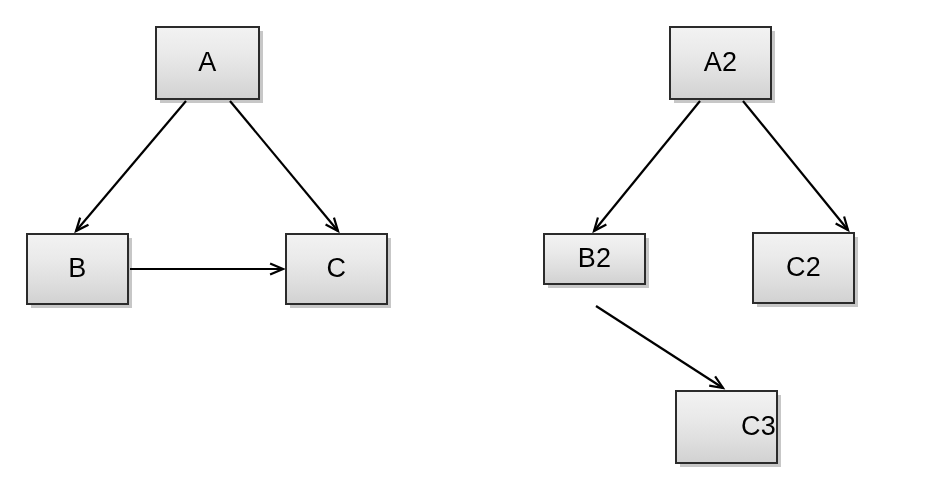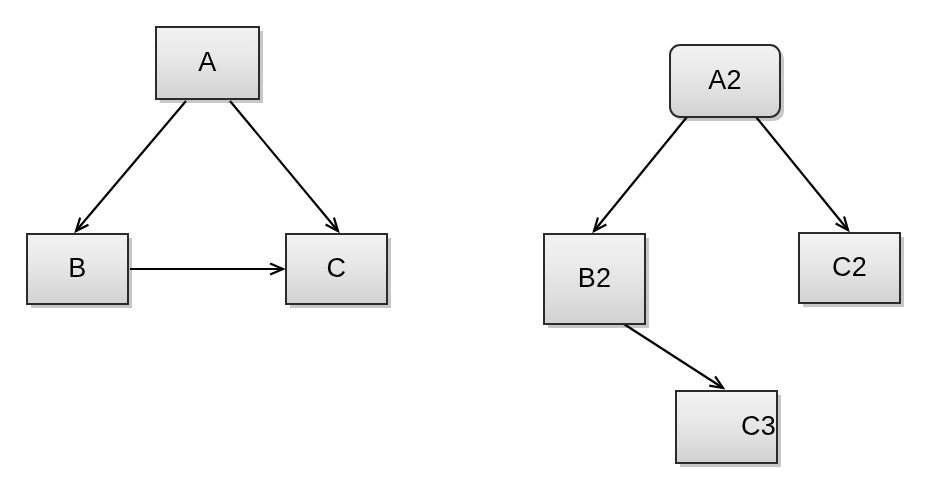--- a/index.html
+++ b/index.html
@@ -83,27 +83,27 @@
   <div id="node-layer">
       <div class="node" style="left: 155px; top: 26px; width: 105px; height: 74px;">
         <span class="node-label">A</span>
       </div>
       <div class="node" style="left: 26px; top: 233px; width: 103px; height: 72px;">
         <span class="node-label">B</span>
       </div>
       <div class="node" style="left: 285px; top: 233px; width: 103px; height: 72px;">
         <span class="node-label">C</span>
       </div>
-      <div class="node" style="left: 669px; top: 44px; width: 112px; height: 74px; border-radius: 11px;">
+      <div class="node" style="left: 669px; top: 26px; width: 103px; height: 74px;">
         <span class="node-label">A2</span>
       </div>
-      <div class="node" style="left: 543px; top: 233px; width: 103px; height: 92px;">
+      <div class="node" style="left: 543px; top: 233px; width: 103px; height: 52px;">
         <span class="node-label">B2</span>
       </div>
-      <div class="node" style="left: 798px; top: 232px; width: 103px; height: 72px;">
+      <div class="node" style="left: 752px; top: 232px; width: 103px; height: 72px;">
         <span class="node-label">C2</span>
       </div>
       <div class="node" style="left: 675px; top: 390px; width: 103px; height: 74px; justify-content: flex-end;">
         <span class="node-label">C3</span>
       </div>
     </div>
 
 </div>
 
 </body></html>

